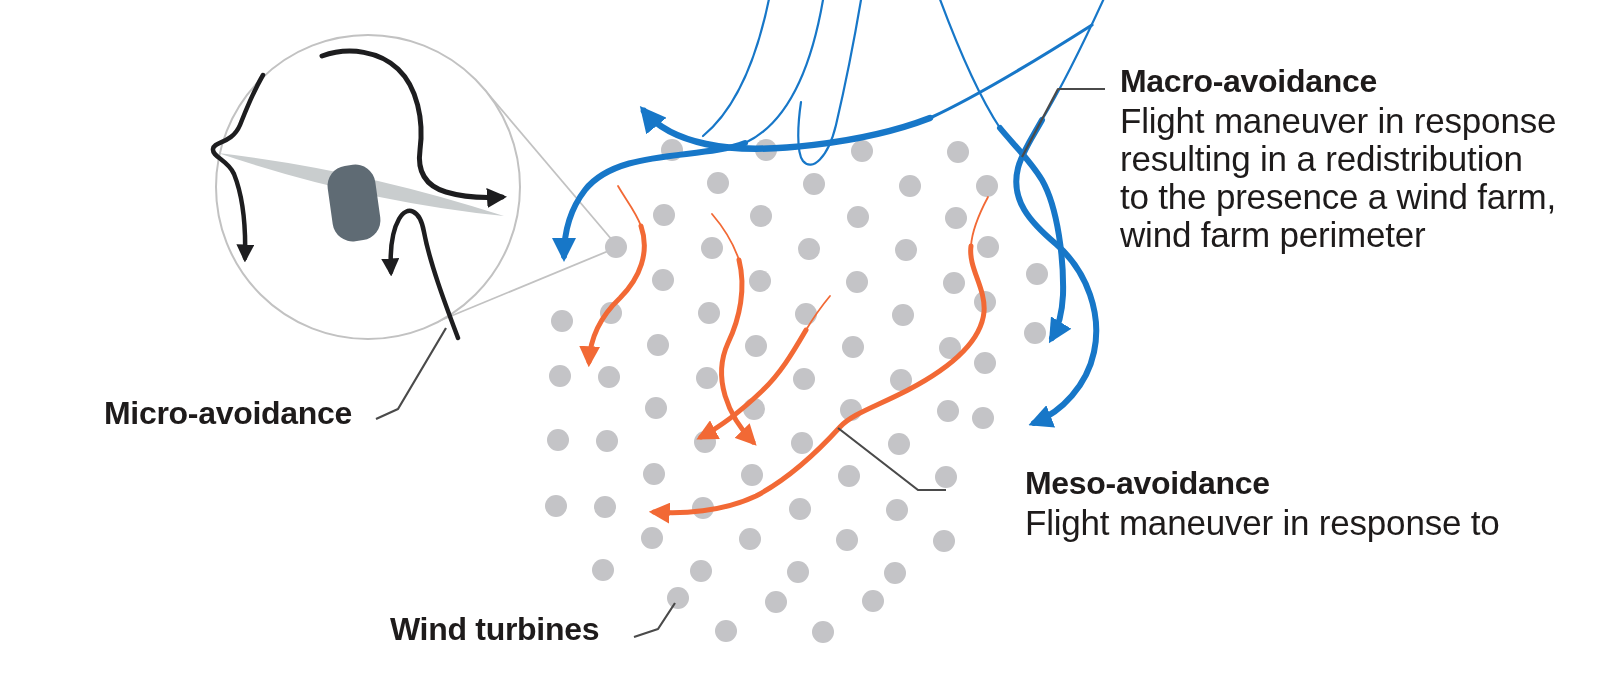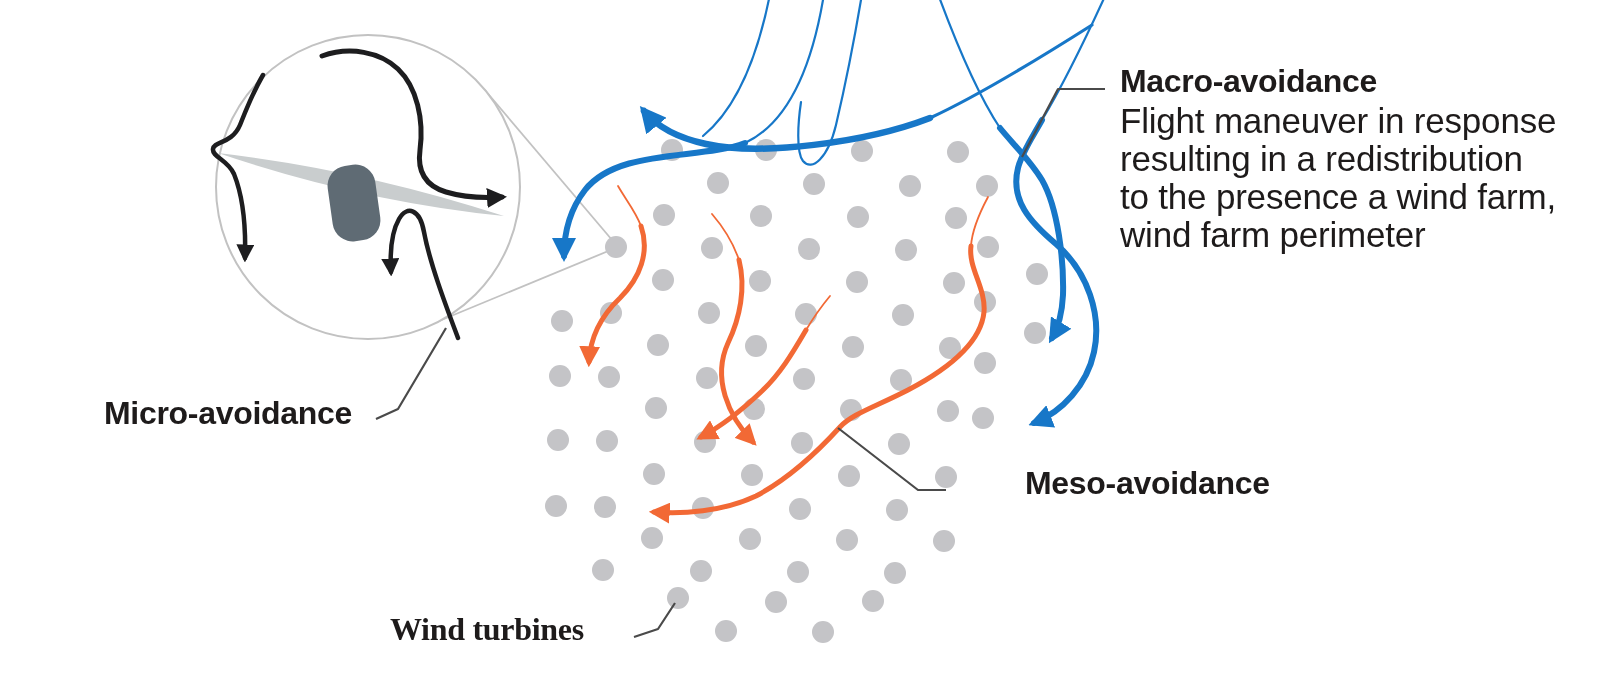--- a/index.html
+++ b/index.html
@@ -172,19 +172,20 @@
     <div class="line">to the presence a wind farm,</div>
     <div class="line">wind farm perimeter</div>
   </div>
 
   <div class="label" style="left:104px;top:392px;">
     <div class="h">Micro-avoidance</div>
   </div>
 
   <div class="label" style="left:977px;top:462px;margin-left:48px;">
     <div class="h">Meso-avoidance</div>
+    <div class="line">Flight maneuver in response to</div>
   </div>
 
-  <div class="label solo" style="left:390px;top:610px;font-family:Liberation Serif, serif;">
+  <div class="label solo" style="left:390px;top:610px;">
     <div class="h">Wind turbines</div>
   </div>
 
 </div>
 
 </body></html>

